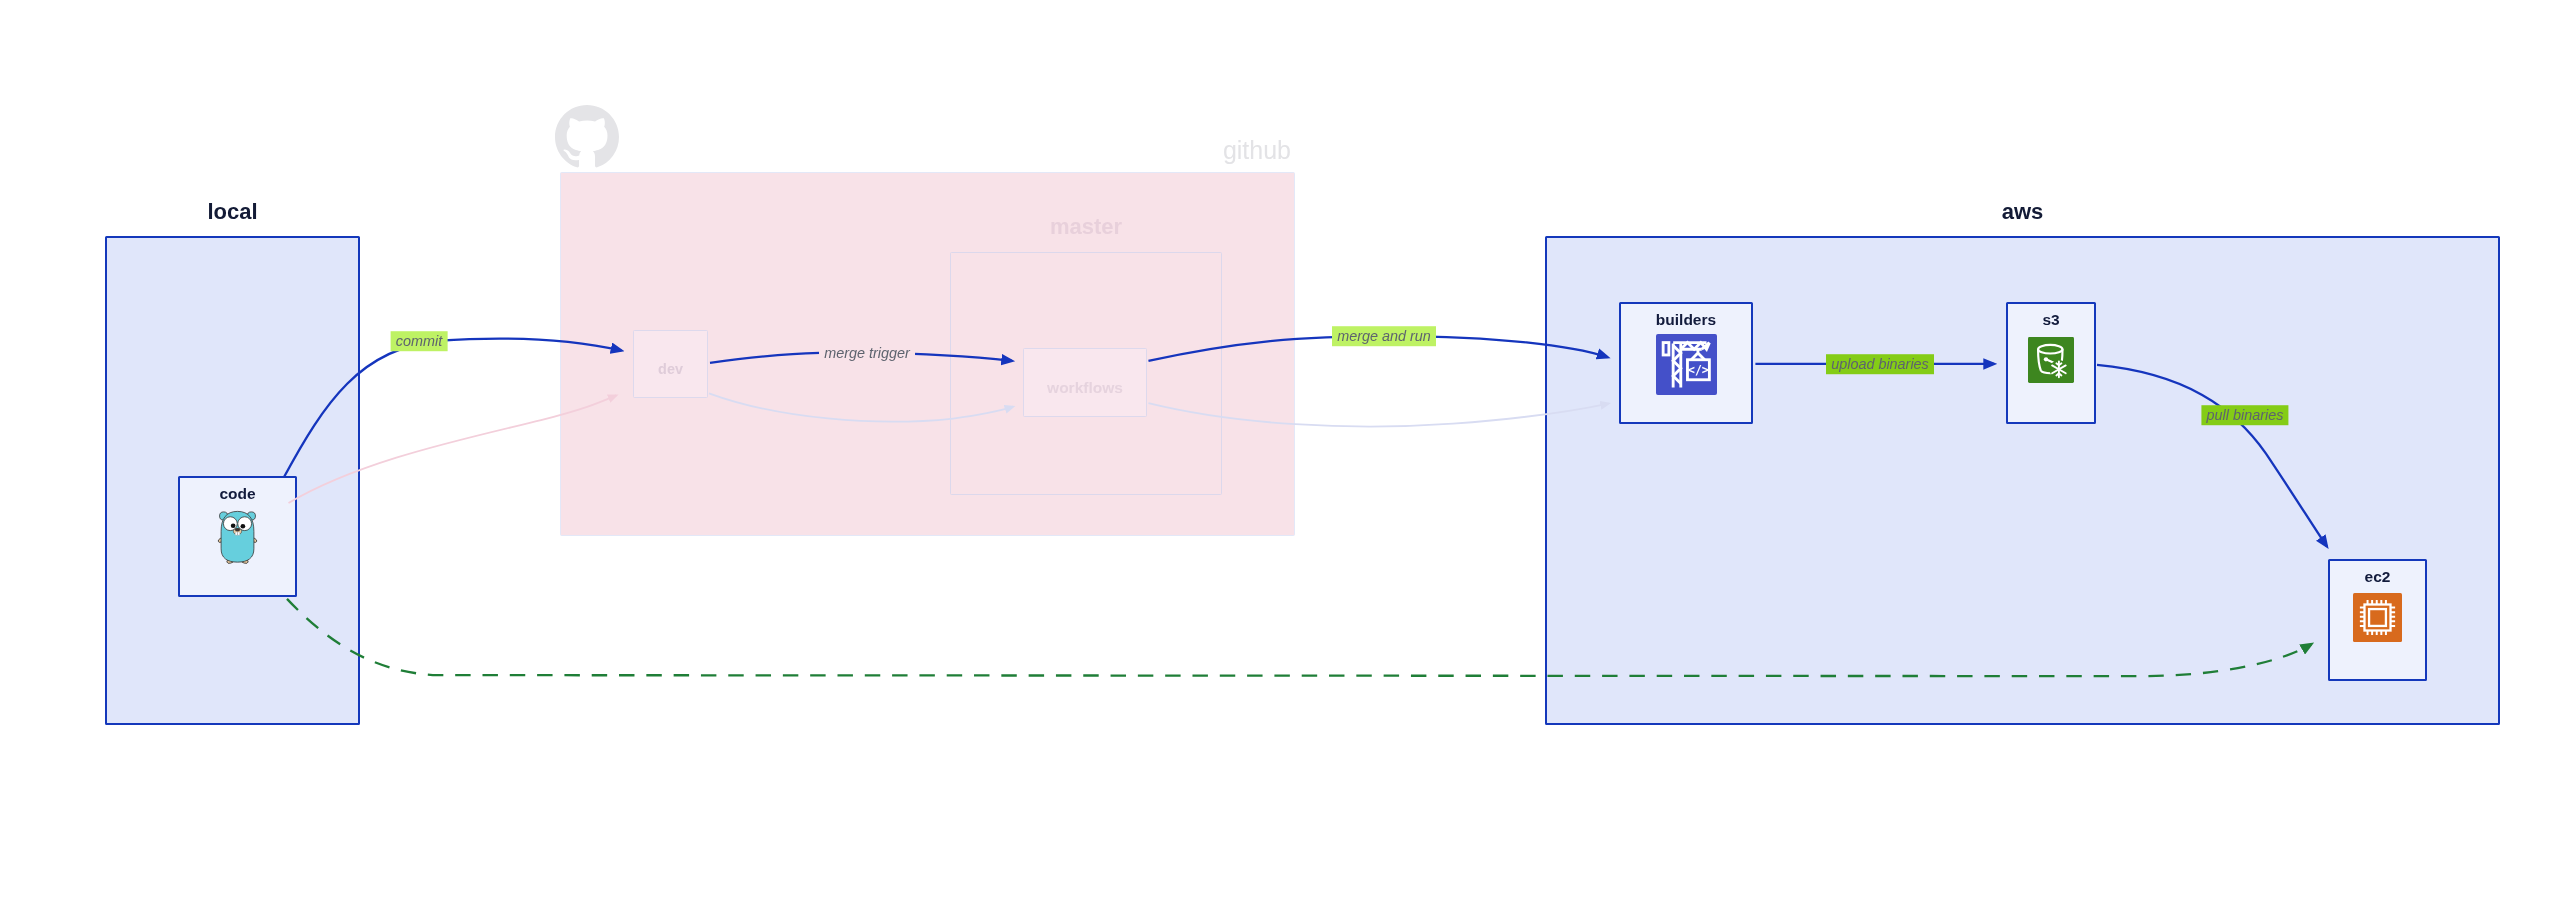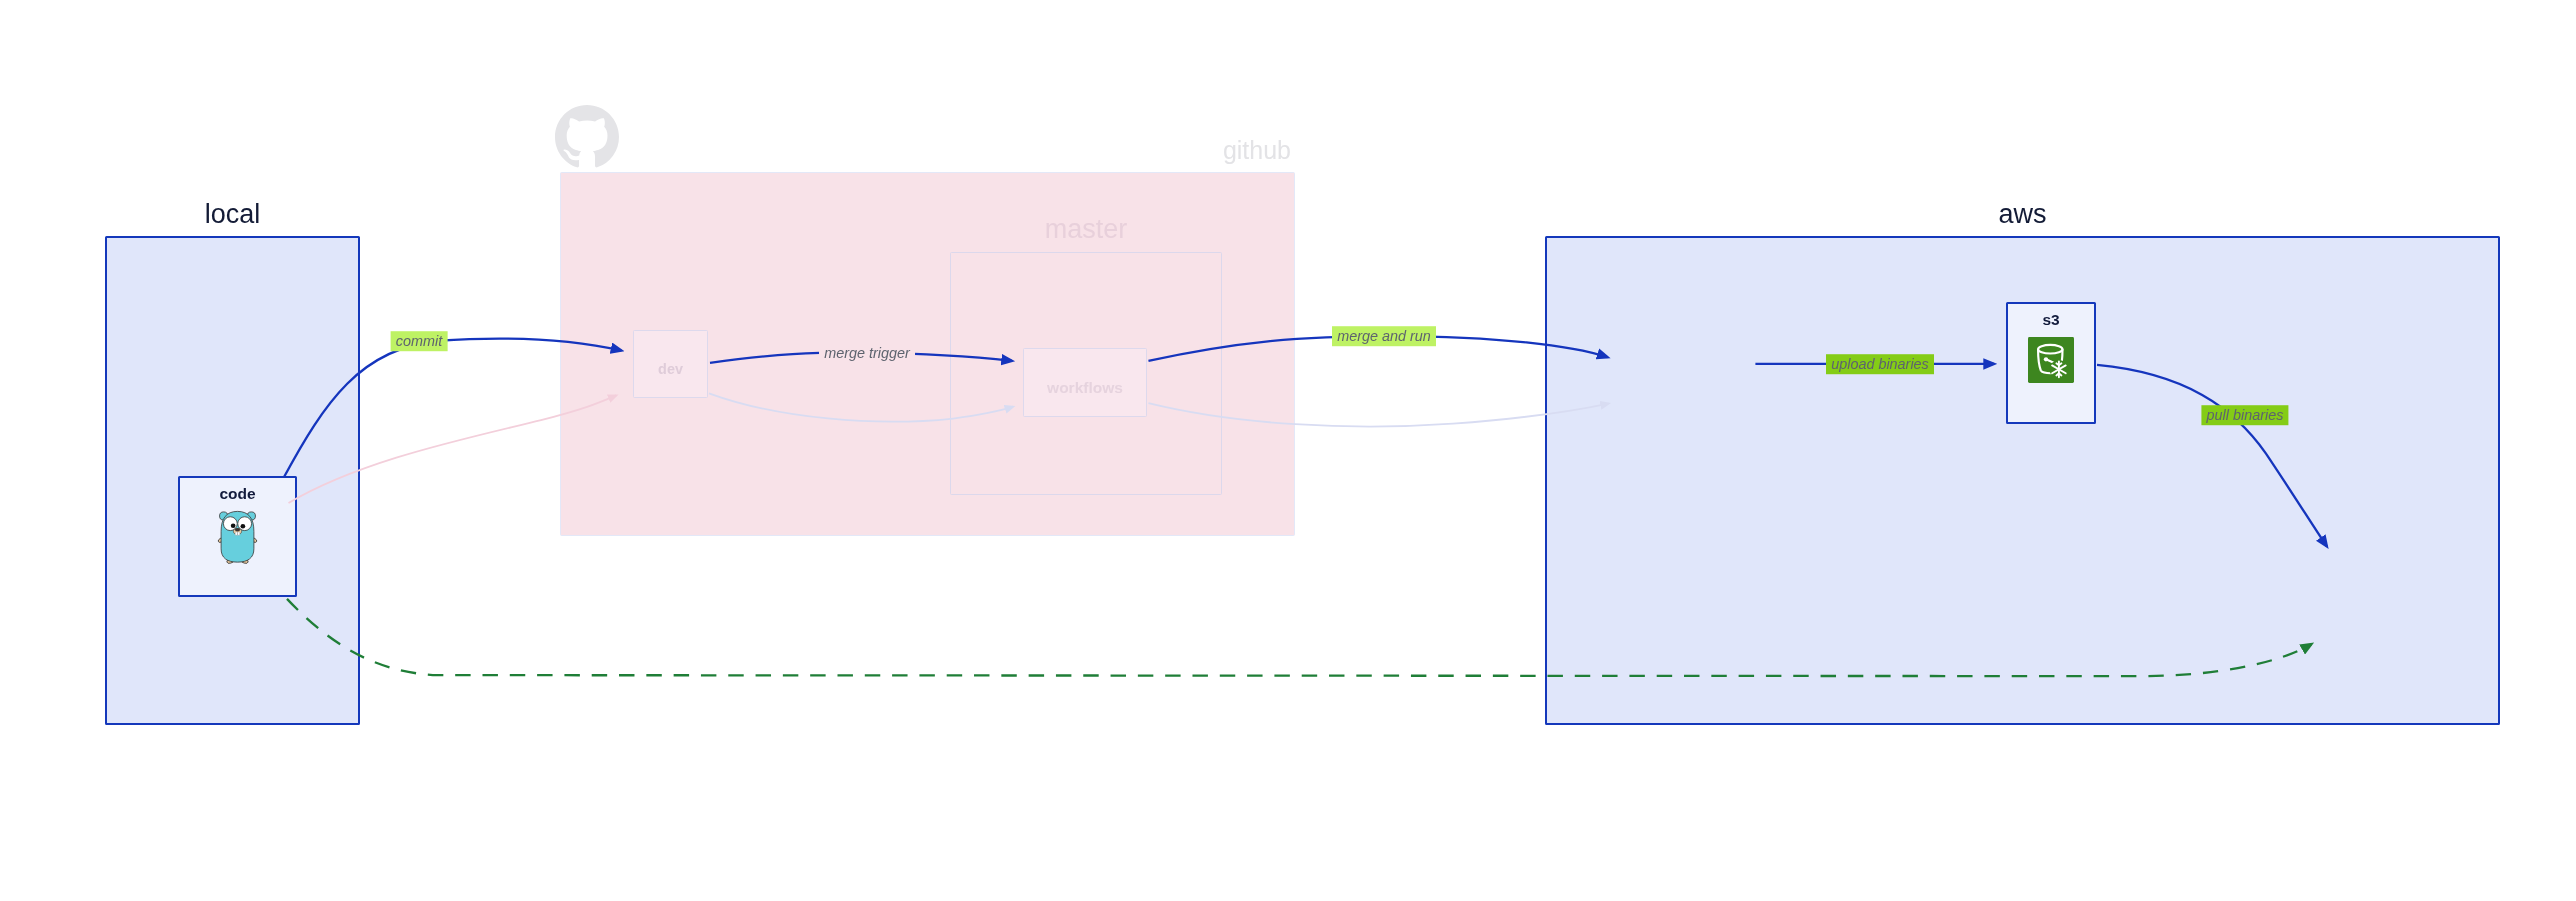--- a/index.html
+++ b/index.html
@@ -4,21 +4,21 @@
 <style>
   html,body{margin:0;padding:0;background:#ffffff;}
   .canvas{position:relative;width:2604px;height:902px;background:#ffffff;overflow:hidden;
           font-family:"Liberation Sans",sans-serif;}
   .abs{position:absolute;}
   
   .container{position:absolute;box-sizing:border-box;border-radius:1.5px;}
   .container.blue{background:#e0e6fa;border:2.1px solid #1438bb;}
   .container.pink{background:#f8e2e8;border:1.5px solid #e3e8f8;}
   .container.masterbox{background:transparent;border:1.5px solid #dcd8ec;}
-  .container-label{position:absolute;text-align:center;font-size:27px;font-weight:400;
+  .container-label{position:absolute;text-align:center;font-size:22px;font-weight:700;
                    color:#131b36;line-height:1;}
   .container-label.faded-pink{color:#e8d0db;}
   .container-label.faded-gray{color:#e3e3e6;font-size:25px;font-weight:400;text-align:right;}
   
   .node{position:absolute;box-sizing:border-box;background:#eef2fd;border:2.1px solid #1438bb;
         border-radius:1.5px;display:flex;flex-direction:column;align-items:center;}
   .node .nlabel{font-size:15.5px;font-weight:700;color:#121b3c;margin-top:8.2px;line-height:1;}
   .node.fadednode{background:#f9e7ee;border:1.5px solid #ddd9ed;justify-content:center;}
   .node.fadednode .nlabel{margin-top:11px;color:#dfccd9;}
   .iconwrap{margin-top:6.2px;line-height:0;}
@@ -85,20 +85,39 @@
   </div>
 
   <div class="node fadednode" style="left:633px;top:330px;width:75px;height:68px;">
     <div class="nlabel" style="font-size:14.4px;">dev</div>
   </div>
 
   <div class="node fadednode" style="left:1023px;top:348px;width:124px;height:69px;">
     <div class="nlabel" style="color:#e6d3de;">workflows</div>
   </div>
 
+  <div class="node" style="left:1619px;top:302px;width:134px;height:122px;">
+    <div class="nlabel">builders</div>
+    <div class="iconwrap">
+      <svg width="61" height="61" viewBox="0 0 64 64">
+        <rect x="0" y="0" width="64" height="64" rx="2" fill="#4450c9"></rect>
+        <g stroke="#ffffff" stroke-width="3" fill="none">
+          <rect x="7.5" y="9" width="6" height="13"></rect>
+          <path d="M18,10 V56 M26,10 V56"></path>
+          <path d="M18,12 L26,20 L18,28 L26,36 L18,44 L26,52"></path>
+          <path d="M18,9 H53 M26,16 H48"></path>
+          <path d="M26,16 L33,9 L40,16 L47,9 L53,16 L56,9"></path>
+          <path d="M48,16 L56,9"></path>
+          <path d="M44,16 V20 M44,20 L37,27 M44,20 L51,27"></path>
+          <rect x="33" y="27" width="23" height="21"></rect>
+        </g>
+        <text x="44.5" y="42" text-anchor="middle" fill="#ffffff" font-family="'DejaVu Sans Mono',monospace" font-size="12" font-weight="bold">&lt;/&gt;</text>
+      </svg>
+    </div>
+  </div>
 
   <div class="node" style="left:2006px;top:302px;width:90px;height:122px;">
     <div class="nlabel">s3</div>
     <div class="iconwrap" style="margin-top:9.3px;">
       <svg width="46" height="46" viewBox="0 0 64 64">
         <rect x="0" y="0" width="64" height="64" rx="2" fill="#3d861f"></rect>
         <g stroke="#ffffff" stroke-width="3" fill="none">
           <ellipse cx="31" cy="17" rx="17" ry="6"></ellipse>
           <path d="M14,17 C14,30 16,42 18,47"></path>
           <path d="M48,17 C48,30 46,42 44,47"></path>
@@ -111,20 +130,38 @@
           <path d="M43,34 V56"></path>
           <path d="M33.5,39.5 L52.5,50.5"></path>
           <path d="M52.5,39.5 L33.5,50.5"></path>
           <path d="M39.5,36.5 L43,39.5 L46.5,36.5"></path>
           <path d="M39.5,53.5 L43,50.5 L46.5,53.5"></path>
         </g>
       </svg>
     </div>
   </div>
 
+  <div class="node" style="left:2328px;top:559px;width:99px;height:122px;">
+    <div class="nlabel">ec2</div>
+    <div class="iconwrap" style="margin-top:8.2px;">
+      <svg width="49" height="49" viewBox="0 0 64 64">
+        <rect x="0" y="0" width="64" height="64" rx="2" fill="#d86a1d"></rect>
+        <g stroke="#ffffff" stroke-width="3" fill="none">
+          <rect x="15" y="15" width="34" height="34"></rect>
+          <rect x="21" y="21" width="22" height="22"></rect>
+        </g>
+        <g stroke="#ffffff" stroke-width="2.6" fill="none">
+          <path d="M19,15 V9 M25,15 V9 M31,15 V9 M37,15 V9 M43,15 V9"></path>
+          <path d="M19,49 V55 M25,49 V55 M31,49 V55 M37,49 V55 M43,49 V55"></path>
+          <path d="M15,19 H9 M15,25 H9 M15,31 H9 M15,37 H9 M15,43 H9"></path>
+          <path d="M49,19 H55 M49,25 H55 M49,31 H55 M49,37 H55 M49,43 H55"></path>
+        </g>
+      </svg>
+    </div>
+  </div>
 
   <svg class="overlay" width="2604" height="902" viewBox="0 0 5054 1750">
     <defs>
       <marker id="mblue" markerWidth="6" markerHeight="5" refX="4.6" refY="2.5" orient="auto">
         <path d="M0,0 L6,2.5 L0,5 Z" fill="#1535bd"></path>
       </marker>
       <marker id="mgreen" markerWidth="6" markerHeight="5" refX="4.6" refY="2.5" orient="auto">
         <path d="M0,0 L6,2.5 L0,5 Z" fill="#1f7e37"></path>
       </marker>
       <marker id="mpink" markerWidth="6" markerHeight="5" refX="4.6" refY="2.5" orient="auto">

